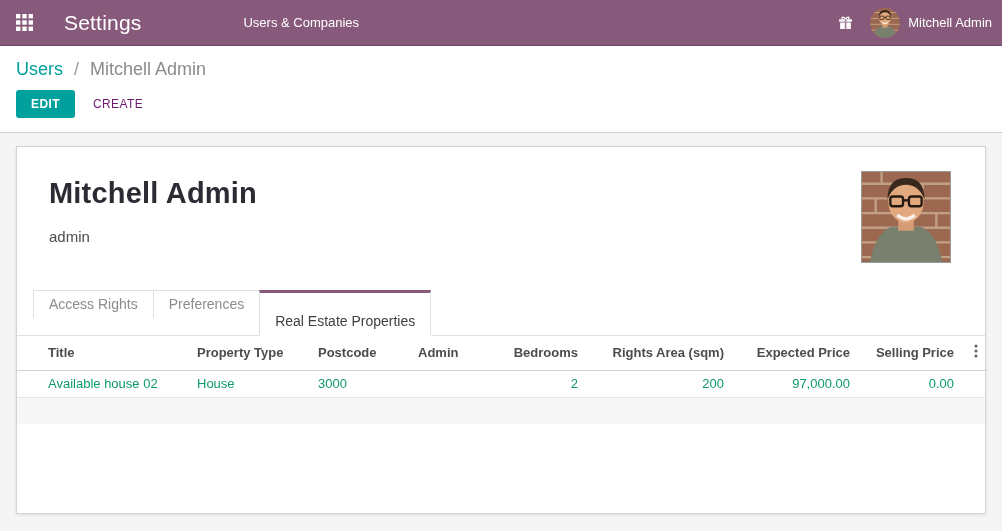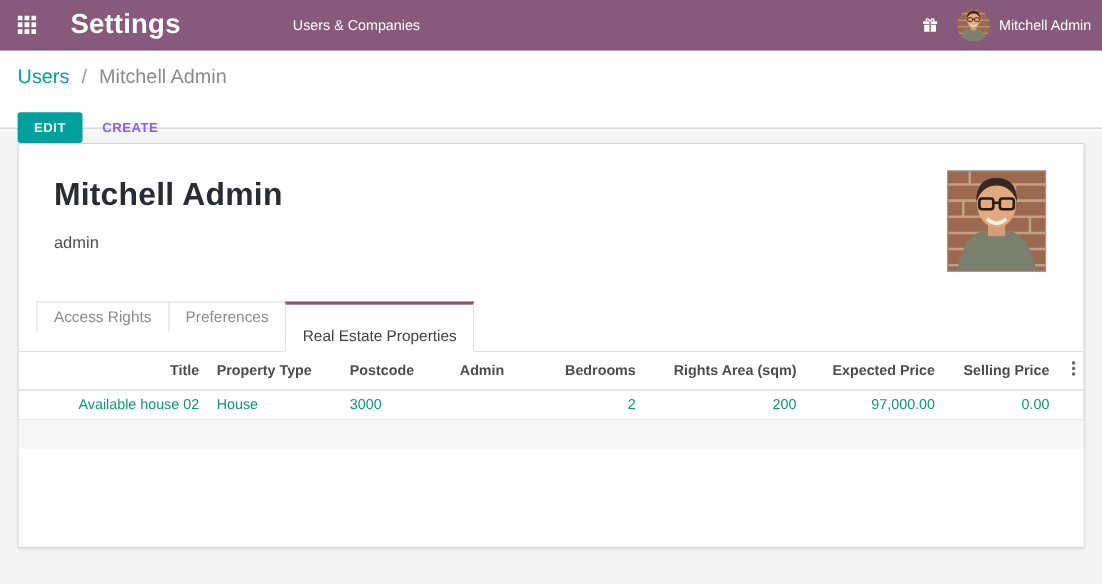--- a/index.html
+++ b/index.html
@@ -3,40 +3,40 @@
 <meta charset="utf-8">
 <style>
   * { box-sizing: border-box; margin: 0; padding: 0; }
   html,body { width:1002px; height:531px; overflow:hidden;
     font-family:"Liberation Sans", sans-serif; background:#f5f5f6; }
 
   
   .navbar { height:46px; background:#875A7B; border-bottom:1px solid #6b4763;
     display:flex; align-items:center; color:#fff; }
   .apps-btn { margin-left:16px; width:22px; height:22px; display:flex; align-items:center; cursor:pointer; }
-  .app-name { margin-left:26px; font-size:25px; font-weight:bold; letter-spacing:.2px; cursor:pointer; }
+  .app-name { margin-left:26px; font-size:21px; font-weight:normal; letter-spacing:.2px; cursor:pointer; }
   .nav-menu { margin-left:58px; font-size:13px; cursor:pointer;padding-left:44px; }
   .nav-spacer { flex:1; }
   .gift-btn { width:16px; height:16px; margin-right:16px; cursor:pointer; display:flex; align-items:center; }
   .nav-avatar { width:30px; height:30px; border-radius:50%; overflow:hidden; flex:none; cursor:pointer; }
   .nav-avatar svg { display:block; }
   .nav-user { margin:0 10px 0 8px; font-size:13px; cursor:pointer; }
 
   
-  .control-panel { background:#fff; height:71px; padding:10px 16px 0;
+  .control-panel { background:#fff; height:87px; padding:10px 16px 0;
     border-bottom:1px solid #c9ccd0; position:relative; }
   .breadcrumb { font-size:18px; line-height:26px; }
   .breadcrumb .bc-parent { color:#00A09D; cursor:pointer; }
   .breadcrumb .bc-sep { color:#999; margin:0 6px; }
   .breadcrumb .bc-current { color:#8b8b8b; }
-  .btn-row { margin-top:20px; display:flex; align-items:center; height:28px; }
+  .btn-row { margin-top:8px; display:flex; align-items:center; height:28px; }
   .btn-edit { background:#00A09D; color:#fff; border:none; border-radius:3px;
     font-size:12px; font-weight:bold; letter-spacing:.4px; padding:7px 15px; cursor:pointer;
     font-family:"Liberation Sans", sans-serif; }
-  .btn-create { background:none; border:none; color:#8b5cf6; font-size:12px; font-weight:bold;
+  .btn-create { background:none; border:none; color:#701a75; font-size:12px; font-weight:normal;
     letter-spacing:.4px; margin-left:18px; cursor:pointer; font-family:"Liberation Sans", sans-serif; }
   .action-menu { position:absolute; left:407px; top:96px; display:flex; align-items:center;
     gap:6px; font-size:13px; color:#4c4c4c; cursor:pointer; height:28px; }
   .pager { position:absolute; right:22px; top:96px; height:28px; display:flex; align-items:center; }
   .pager-count { font-size:13px; color:#4c4c4c; margin-right:22px; }
   .pager-btn { background:none; border:none; padding:2px 4px; cursor:pointer; }
   .pager-btn + .pager-btn { margin-left:14px; }
 
   
   .content { height:398px; background:#f5f5f6; }
@@ -58,21 +58,21 @@
   .tab + .tab { margin-left:-1px; }
   .tab.active { color:#42403e; border-top:3px solid #875A7B; padding-top:20px;
     margin-bottom:-1px; border-bottom:1px solid #fff; }
 
   
   table.o-list { width:100%; border-collapse:collapse; table-layout:fixed; }
   .o-list th { font-size:13px; font-weight:bold; color:#4c4c4c; text-align:left;
     height:34px; vertical-align:middle; padding:0 0 0 16px; cursor:pointer;
     border-bottom:1px solid #cfd3d7; }
   .o-list th.num, .o-list td.num { text-align:right; padding:0 10px 0 0; }
-  .o-list th:first-child, .o-list td:first-child { padding-left:31px;text-align:right; }
+  .o-list th:first-child, .o-list td:first-child { padding-left:31px; }
   .o-list td { font-size:13px; color:#0d9a69; height:27px; vertical-align:middle;
     padding:0 0 0 16px; border-bottom:1px solid #e4e7ea; cursor:pointer; white-space:nowrap; }
   .o-list tr.stripe td { background:#f9f9fa; }
   .tag-pill { display:inline-block; border:1px solid #8b939c; border-radius:10px;
     padding:1px 9px; font-size:12px; line-height:14px; color:#555; }
   .tag-pill:empty { display:none; }
   .th-options { text-align:center !important; padding:0 !important; }
   .empty-stripe { height:26px; background:#f7f7f8; }
   .bottom-filler { flex:1; background:#fff; }
 </style>

